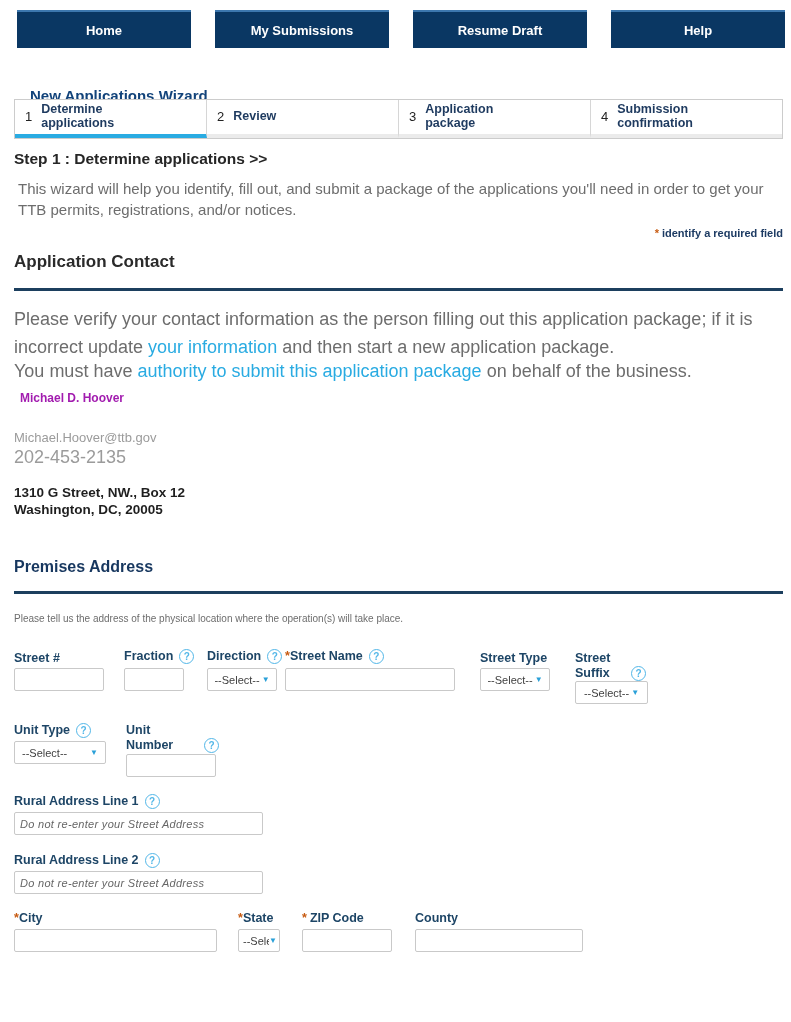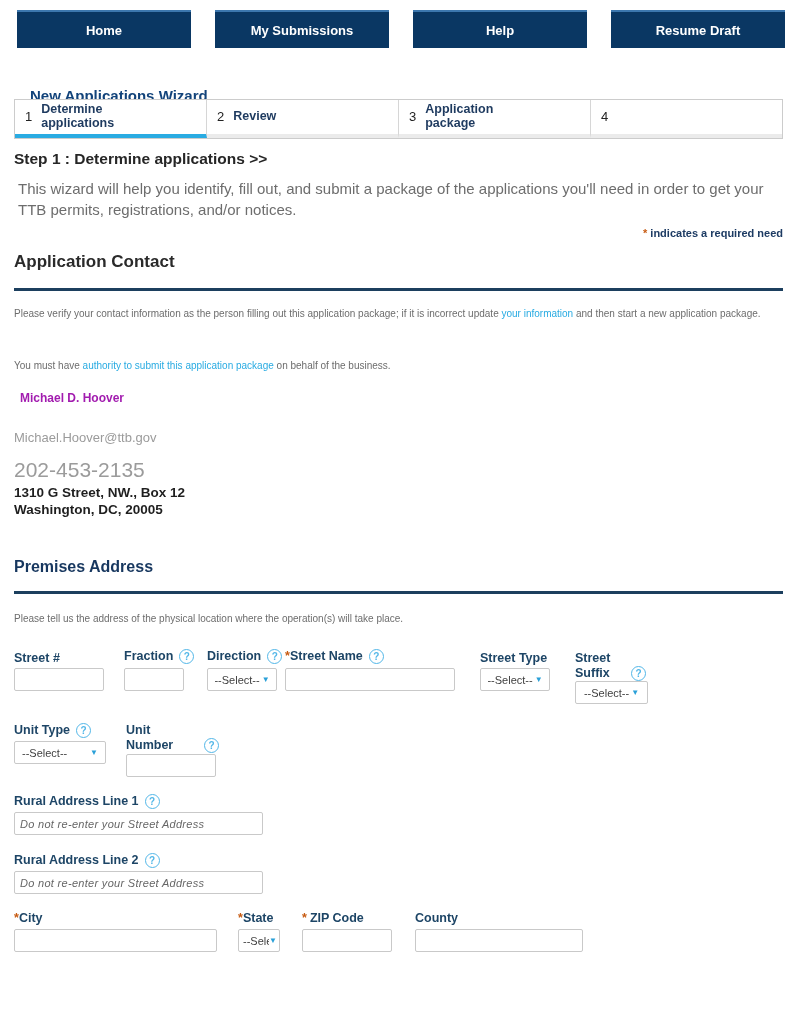--- a/index.html
+++ b/index.html
@@ -35,28 +35,28 @@
   .required-note{left:14px;top:227px;width:769px;text-align:right;font-size:11px;font-weight:700;color:#1d3b63}
   .ast{color:#c75b12;font-weight:700}
   .ast-gap{margin-right:3px}
 
   .section-heading{margin:0;font-weight:700}
   .contact-heading{left:14px;top:252px;font-size:17px;color:#2a2a2a}
   .premises-heading{left:14px;top:558px;font-size:16px;color:#17375f}
   .rule{left:14px;width:769px;height:3px;background:#1c3f5e}
   .rule1{top:288px}.rule2{top:591px}
 
-  .body-text{left:14px;width:769px;font-size:10px;color:#6d6d6d;line-height:1.55;margin:0}
+  .body-text{left:14px;width:769px;font-size:18px;color:#6d6d6d;line-height:1.55;margin:0}
   .para1{top:306px}.para2{top:358px}
   .premises-desc{top:611px;font-size:10px}
   .link{color:#29abe2;text-decoration:none;cursor:pointer}
 
   .contact-name{left:20px;top:391px;font-size:12px;font-weight:700;color:#a21caf}
   .contact-email{left:14px;top:430px;font-size:13px;color:#9b9b9b}
-  .contact-phone{left:14px;top:458px;font-size:21px;color:#9b9b9b}
+  .contact-phone{left:14px;top:447px;font-size:18px;color:#9b9b9b}
   .contact-addr{left:14px;font-size:13.5px;font-weight:700;color:#1f1f1f}
   .addr1{top:485px}.addr2{top:502px}
 
   
   .flabel{font-size:12.5px;font-weight:700;color:#1d4566;display:flex;align-items:flex-end;gap:6px;line-height:1.18}
   .flabel .txt{display:block}
   .help{
     width:15px;height:15px;border-radius:50%;border:1px solid #53b7e8;color:#53b7e8;
     font-size:10px;line-height:14px;text-align:center;font-weight:700;background:#fff;
     flex:none;box-sizing:border-box;cursor:pointer;
@@ -113,50 +113,51 @@
   .i-zip{left:302px;top:929px;width:90px}
   .l-county{left:415px;top:911px}
   .i-county{left:415px;top:929px;width:168px}
 </style>
 </head>
 <body>
 
 <nav class="abs topnav">
   <button class="nav-btn">Home</button>
   <button class="nav-btn">My Submissions</button>
+  <button class="nav-btn">Resume Draft</button>
   <button class="nav-btn">Help</button>
-  <button class="nav-btn">Resume Draft</button>
 </nav>
 
 <h1 class="abs wizard-title">New Applications Wizard</h1>
 
 <div class="abs tabs">
   <div class="tab active">
     <span class="tab-num">1</span>
     <span class="tab-label">Determine applications</span>
   </div>
   <div class="tab">
     <span class="tab-num">2</span>
     <span class="tab-label">Review</span>
   </div>
   <div class="tab">
     <span class="tab-num">3</span>
     <span class="tab-label">Application package</span>
   </div>
   <div class="tab">
     <span class="tab-num">4</span>
+    <span class="tab-label">Submission confirmation</span>
   </div>
 </div>
 
 <h2 class="abs step-heading">Step 1 : Determine applications &gt;&gt;</h2>
 <p class="abs step-desc">This wizard will help you identify, fill out, and submit a package of the applications you'll need in order to get your TTB permits, registrations, and/or notices.</p>
 
 <div class="abs required-note">
   <span class="ast">*</span>
-  <span>indicates a required need</span>
+  <span>identify a required field</span>
 </div>
 
 <h2 class="abs section-heading contact-heading">Application Contact</h2>
 <div class="abs rule rule1"></div>
 
 <p class="abs body-text para1"><span>Please verify your contact information as the person filling out this application package; if it is incorrect update </span><a class="link">your information</a><span> and then start a new application package.</span></p>
 
 <p class="abs body-text para2"><span>You must have </span><a class="link">authority to submit this application package</a><span> on behalf of the business.</span></p>
 
 <div class="abs contact-name">Michael D. Hoover</div>

